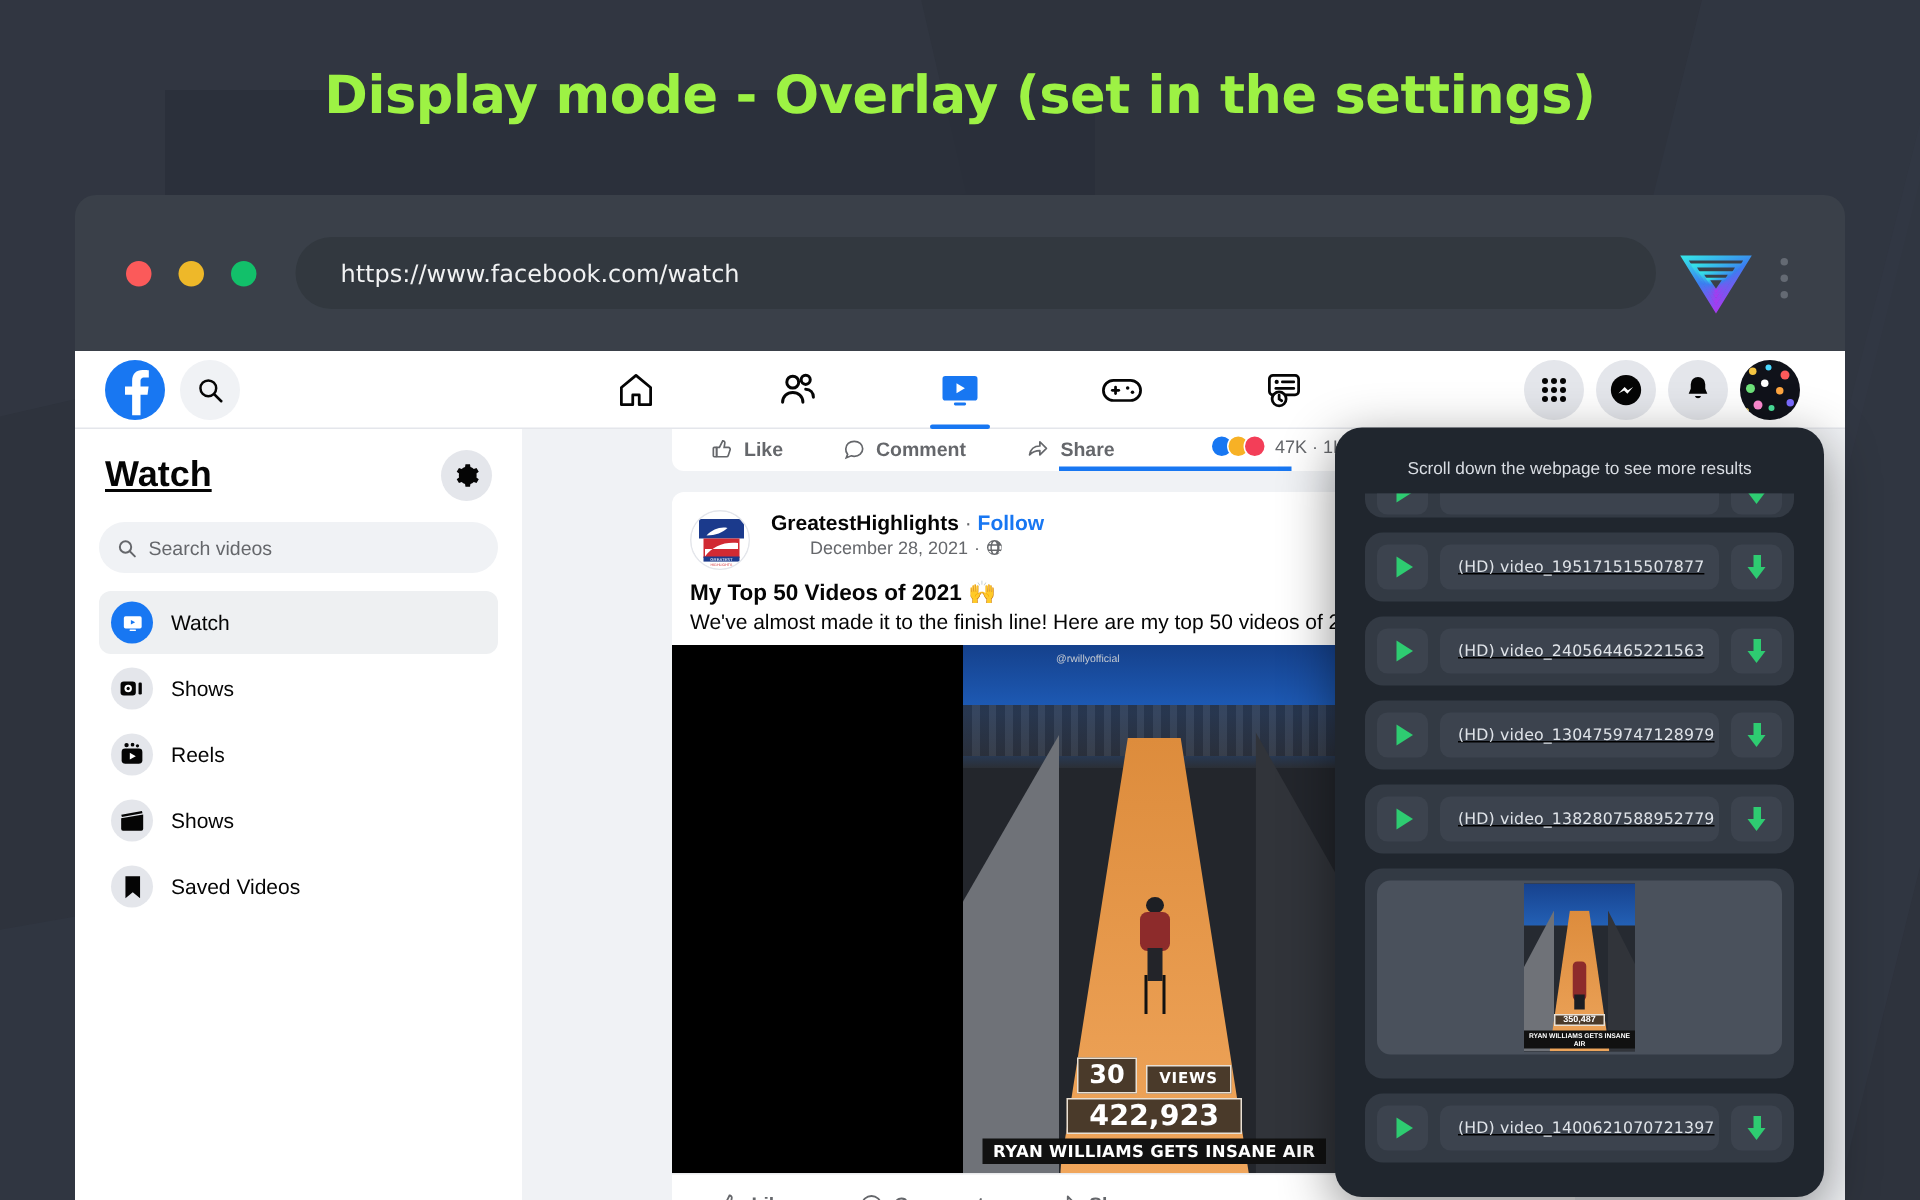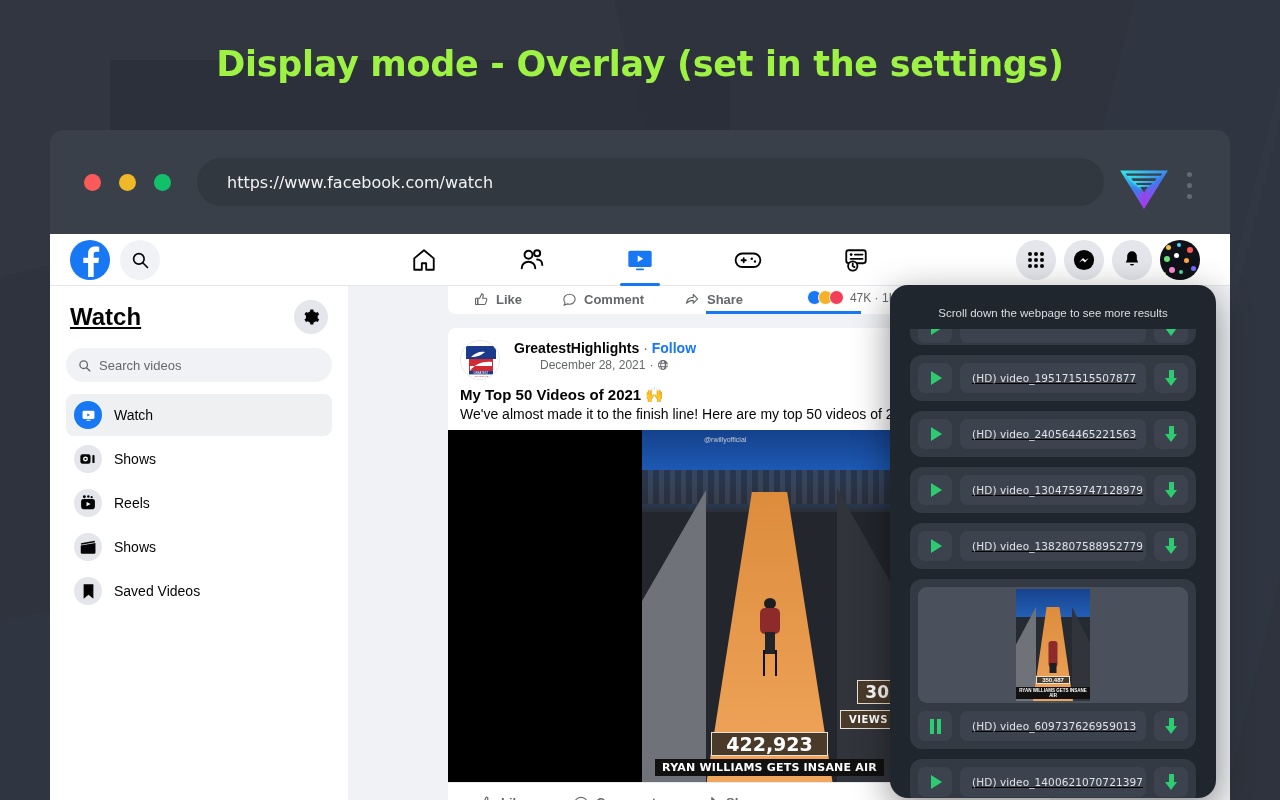--- a/index.html
+++ b/index.html
@@ -145,21 +145,21 @@
   .rider .torso { position:absolute; left:3px; top:10px; width:20px; height:26px;
                   border-radius:5px; background:#8d2b2b; }
   .rider .legs { position:absolute; left:8px; top:34px; width:10px; height:22px;
                  background:#232429; }
   .rider .bike { position:absolute; left:6px; top:52px; width:14px; height:26px;
                  border-left:2px solid #111; border-right:2px solid #111; }
   .watermark { position:absolute; left:62px; top:6px; font-size:7px; color:#d8d8d8;
                font-family:"Liberation Sans", sans-serif; opacity:.9; }
   .vid-badges { position:absolute; left:0; right:0; bottom:6px; text-align:center; }
   .bg-row { display:flex; justify-content:center; gap:6px; align-items:flex-end;
-            margin-bottom:3px;flex-direction:column; }
+            margin-bottom:3px; }
   .b-30 { background:#4a3a2a; color:#fff; font-weight:bold; font-size:17px;
           padding:1px 7px; border:1px solid #e9e0d4; font-family:"DejaVu Sans", sans-serif;}
   .b-views { background:#4a3a2a; color:#fff; font-weight:bold; font-size:10px;
              padding:3px 8px; border:1px solid #e9e0d4; letter-spacing:.5px;
              font-family:"DejaVu Sans", sans-serif;}
   .b-count { display:inline-block; background:#4a3a2a; color:#fff; font-weight:bold;
              font-size:19px; padding:0 14px; border:1px solid #e9e0d4;
              font-family:"DejaVu Sans", sans-serif; }
   .b-cap { display:inline-block; background:#111; color:#fff; font-weight:bold;
            font-size:11px; padding:2px 7px; margin-top:3px; letter-spacing:.2px;
@@ -657,48 +657,33 @@
             <div class="t-left"></div>
               <div class="t-right"></div>
               <div class="t-surface"></div>
             <div class="t-rider"></div>
             <div class="t-badges">
               <span class="t-b1">350,487</span>
               <span class="t-b2">RYAN WILLIAMS GETS INSANE AIR</span>
             </div>
           </div>
         </div>
+      </div>
+
+      <div class="ov-row">
         <div class="ov-line">
           <div class="ov-btn">
-            <span class="pause-ic">
-                <i></i>
-                <i></i>
-              </span>
-          </div>
-          <div class="ov-name">(HD) video_609737626959013</div>
+              <span class="play-tri"></span>
+            </div>
+          <div class="ov-name">(HD) video_1400621070721397</div>
           <div class="ov-btn">
             <span class="dl-ic">
                 <span class="shaft"></span>
                 <span class="head"></span>
               </span>
           </div>
         </div>
       </div>
 
-      <div class="ov-row">
-        <div class="ov-line">
-          <div class="ov-btn">
-              <span class="play-tri"></span>
-            </div>
-          <div class="ov-name">(HD) video_1400621070721397</div>
-          <div class="ov-btn">
-            <span class="dl-ic">
-                <span class="shaft"></span>
-                <span class="head"></span>
-              </span>
-          </div>
-        </div>
-      </div>
-
     </div>
   </div>
 
 </div>
 
 </body></html>

